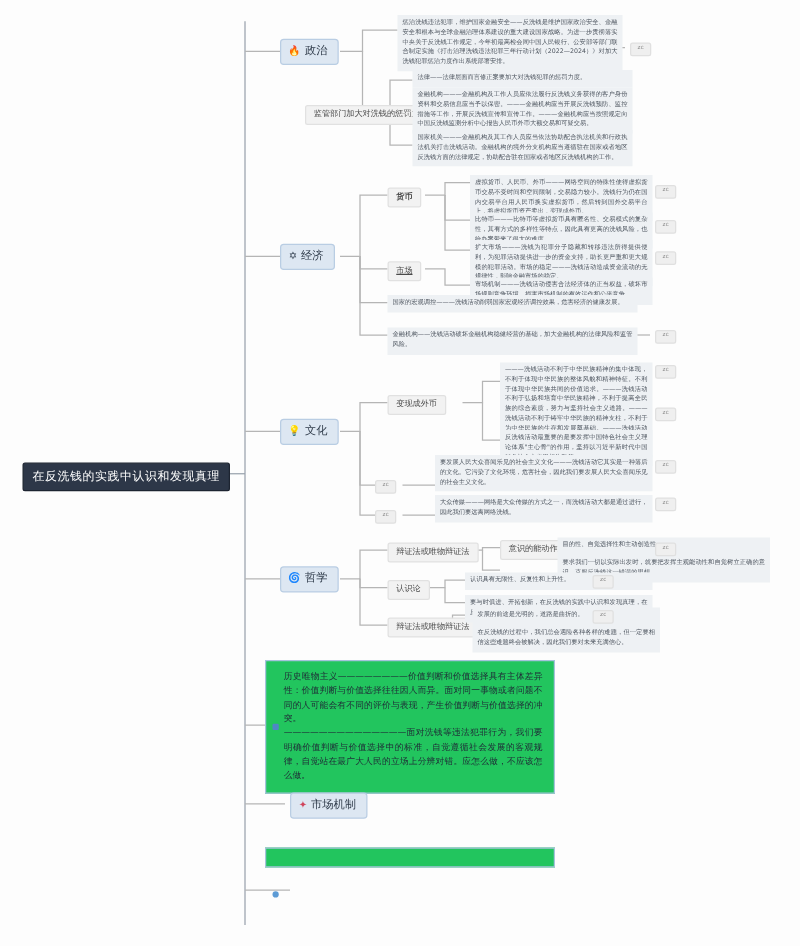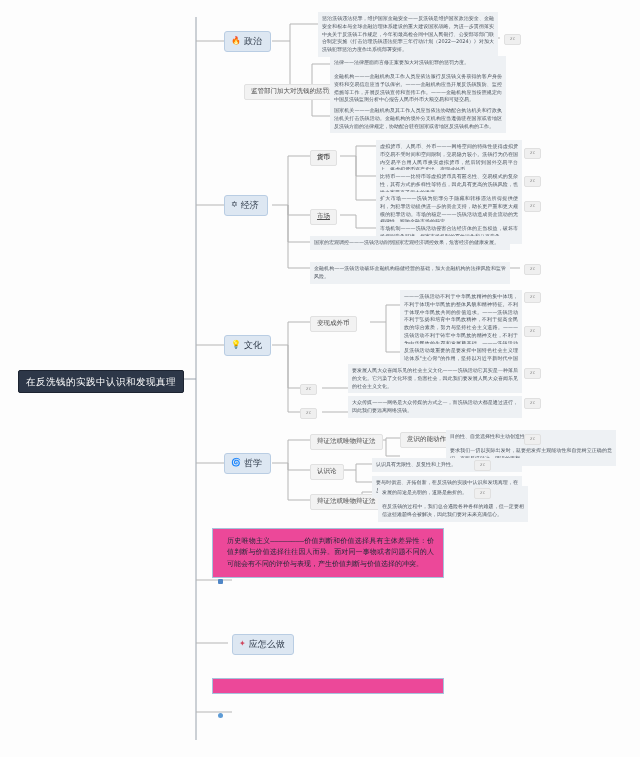--- a/index.html
+++ b/index.html
@@ -74,28 +74,27 @@
     font-size:5px;
     line-height:1.55;
     color:#4c545e;
     padding:3px 4px;
     text-align:justify;
     letter-spacing:0px;
   }
 
   
   .floatbox{
-    background:#ec4899;
+    background:#22c55e;
     border:1px solid #a6c2dc;
     font-size:7px;
     line-height:1.62;
     color:#1f2a36;
     padding:7px 9px 7px 14px;
     text-align:justify;
-    font-family:Liberation Mono, monospace;
   }
   .floatbox .bullet{
     position:absolute;left:5px;
     width:5px;height:5px;background:#4f86c6;border-radius:1px;
   }
   .floatbox .bullet.round{border-radius:50%;background:#5d9bd5;}
 
   svg.edges{position:absolute;left:0;top:0;width:640px;height:757px;pointer-events:none;}
   svg.edges path{fill:none;stroke:#b5b5b5;stroke-width:1;}
   svg.edges path.strong{stroke:#9aa3ad;}
@@ -245,24 +244,25 @@
   <div class="node para" style="left:378px;top:486px;width:150px;">发展的前途是光明的，道路是曲折的。</div>
   <div class="node para" style="left:378px;top:500px;width:150px;">在反洗钱的过程中，我们总会遇险各种各样的难题，但一定要相信这些难题终会被解决，因此我们要对未来充满信心。</div>
 
   <div class="node chip" style="left:474px;top:460px;">zc</div>
   <div class="node chip" style="left:474px;top:488px;">zc</div>
   <div class="node chip" style="left:524px;top:434px;">zc</div>
 
   <div class="node floatbox" style="left:212px;top:528px;width:232px;">
     <span class="bullet" style="top:50px;"></span>
     <div>历史唯物主义————————价值判断和价值选择具有主体差异性：价值判断与价值选择往往因人而异。面对同一事物或者问题不同的人可能会有不同的评价与表现，产生价值判断与价值选择的冲突。</div>
+    <div>——————————————面对洗钱等违法犯罪行为，我们要明确价值判断与价值选择中的标准，自觉遵循社会发展的客观规律，自觉站在最广大人民的立场上分辨对错。应怎么做，不应该怎么做。</div>
   </div>
 
   <div class="node branch" style="left:232px;top:634px;">
     <span class="bicon" style="color:#d0455c;">✦</span>
-    <span>应怎么做</span>
+    <span>市场机制</span>
   </div>
 
   <div class="node floatbox" style="left:212px;top:678px;width:232px;">
     <span class="bullet round" style="top:34px;"></span>
   </div>
 
 </div>
 
 </body></html>

